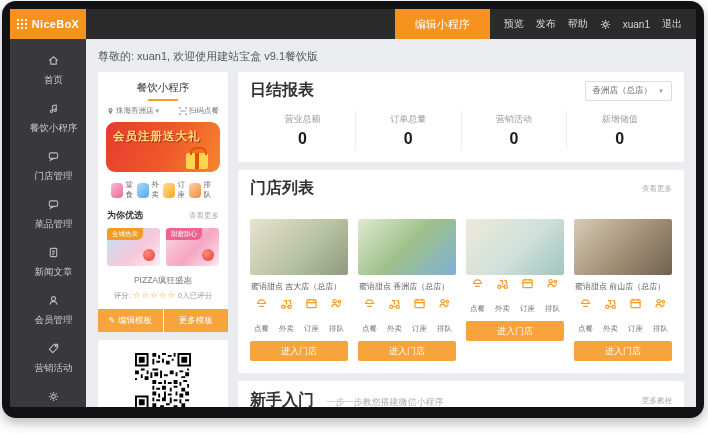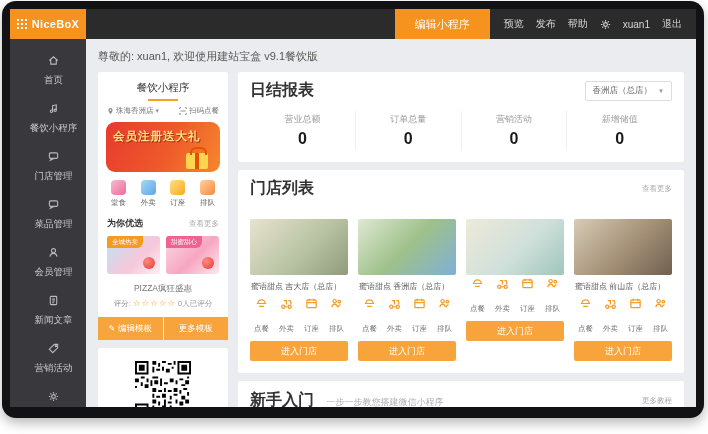--- a/index.html
+++ b/index.html
@@ -39,21 +39,21 @@
   .phone-title::after { content:""; position:absolute; left:50%; transform:translateX(-50%); bottom:0; width:30px; height:2px; background:#f5a023; }
   .loc-row { display:flex; justify-content:space-between; align-items:center; font-size:7.5px; color:#777; padding:5px 1px 6px; }
   .loc-left,.loc-right { display:flex; align-items:center; gap:2px; }
   .caret { font-size:7px; color:#999; }
   .banner { height:50px; border-radius:9px; background:linear-gradient(115deg,#e73a2e 0%,#ef5a2a 55%,#f6872d 100%); position:relative; overflow:hidden; }
   .banner-title { font-size:11.5px; font-weight:bold; color:#ffe27a; padding:7px 0 0 7px; letter-spacing:1px; text-shadow:1px 1px 0 #a8271a; }
   .gift { position:absolute; right:12px; bottom:3px; width:22px; height:16px; background:#ffd54f; border-radius:2px; }
   .gift::before { content:""; position:absolute; left:9px; top:0; width:4px; height:16px; background:#e65100; }
   .gift::after { content:""; position:absolute; left:4px; top:-6px; width:13px; height:6px; border:2px solid #e65100; border-bottom:none; border-radius:6px 6px 0 0; }
   .quick-row { display:flex; justify-content:space-between; padding:8px 5px 7px; }
-  .quick { display:flex; flex-direction:column; align-items:center; gap:3px; font-size:7.5px; color:#666; }
+  .quick { display:flex; align-items:center; gap:3px; font-size:7.5px; color:#666; }
   .quick-ico { width:15px; height:15px; border-radius:4px; }
   .q0 { background:linear-gradient(135deg,#f8bbd0,#ec6a9c); }
   .q1 { background:linear-gradient(135deg,#a6d9f7,#5aa7e8); }
   .q2 { background:linear-gradient(135deg,#ffe082,#f9a825); }
   .q3 { background:linear-gradient(135deg,#ffd1a1,#f58a3c); }
   .opt-head { display:flex; justify-content:space-between; align-items:baseline; padding:2px 1px 6px; }
   .opt-title { font-size:9px; font-weight:bold; color:#333; }
   .more-link { font-size:7.5px; color:#aaa; cursor:pointer; }
   .opt-cards { display:flex; gap:6px; padding:0 1px; }
   .opt-card { flex:1; height:38px; border-radius:3px; position:relative; overflow:hidden; }
@@ -172,31 +172,31 @@
       </div>
       <div class="side-item">
         <span><svg width="11" height="11" viewBox="0 0 12 12" fill="none" stroke="#b9babd" stroke-width="1.2">
                 <rect x="1.5" y="2" width="9" height="6" rx="1.5"></rect>
                 <path d="M4 8l-1.3 2L7 8"></path>
               </svg></span>
         <span>菜品管理</span>
       </div>
       <div class="side-item">
         <span><svg width="11" height="11" viewBox="0 0 12 12" fill="none" stroke="#b9babd" stroke-width="1.2">
+                <rect x="2.5" y="1.5" width="7" height="9" rx="1"></rect>
+                <path d="M4.5 4.5h3M4.5 6.5h3M4.5 8.5h2"></path>
+              </svg></span>
+        <span>新闻文章</span>
+      </div>
+      <div class="side-item">
+        <span><svg width="11" height="11" viewBox="0 0 12 12" fill="none" stroke="#b9babd" stroke-width="1.2">
                 <circle cx="6" cy="4" r="2.2"></circle>
                 <path d="M2.2 10.5c.4-2.4 2-3.6 3.8-3.6s3.4 1.2 3.8 3.6"></path>
               </svg></span>
         <span>会员管理</span>
-      </div>
-      <div class="side-item">
-        <span><svg width="11" height="11" viewBox="0 0 12 12" fill="none" stroke="#b9babd" stroke-width="1.2">
-                <rect x="2.5" y="1.5" width="7" height="9" rx="1"></rect>
-                <path d="M4.5 4.5h3M4.5 6.5h3M4.5 8.5h2"></path>
-              </svg></span>
-        <span>新闻文章</span>
       </div>
       <div class="side-item">
         <span><svg width="11" height="11" viewBox="0 0 12 12" fill="none" stroke="#b9babd" stroke-width="1.2">
                 <path d="M6.8 1.5h3.7v3.7L5.2 10.5 1.5 6.8z"></path>
                 <circle cx="8.6" cy="3.4" r=".7"></circle>
               </svg></span>
         <span>营销活动</span>
       </div>
       <div class="side-item">
         <span><svg width="11" height="11" viewBox="0 0 12 12" fill="none" stroke="#b9babd" stroke-width="1.2">

